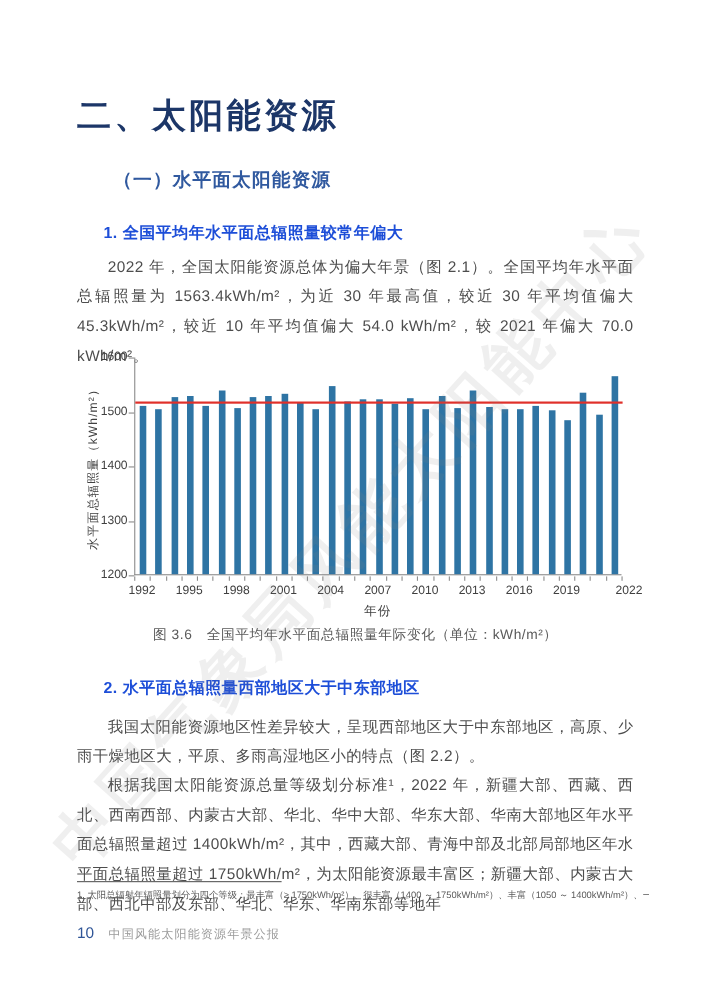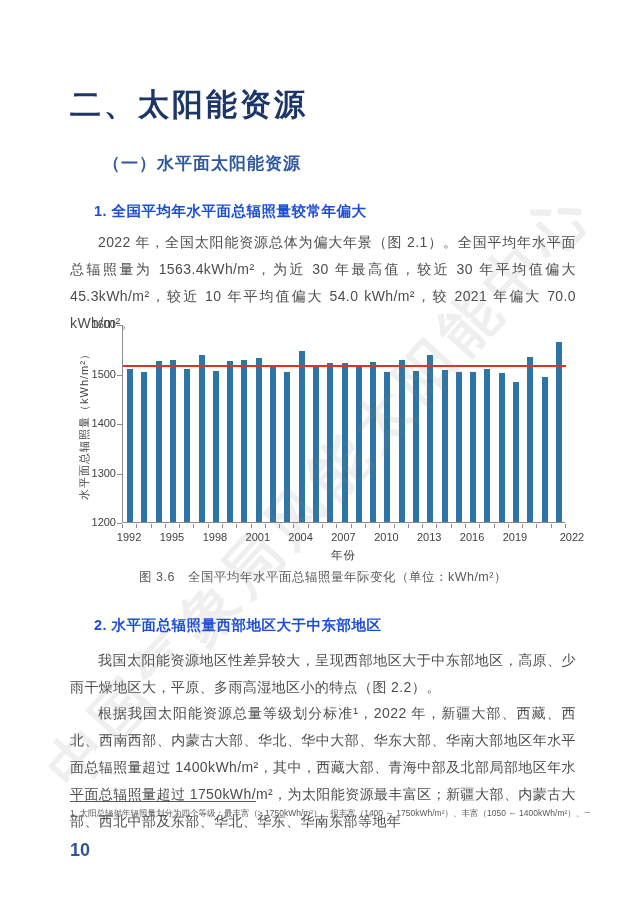--- a/index.html
+++ b/index.html
@@ -87,21 +87,21 @@
   }
   .footnote-rule {
     position:absolute; left:70px; top:801px; width:186px;
     border-top:1px solid #595959;
   }
   .footnote {
     position:absolute; left:70px; top:808px; width:520px;
     font-size:8.5px; color:#595959; white-space:nowrap; overflow:hidden;
   }
   .footer { position:absolute; left:70px; top:840px; display:flex; align-items:baseline; gap:13px; }
-  .footer-page { font-size:18px; font-weight:700; color:#2f5597; }
+  .footer-page { font-size:14px; font-weight:400; color:#2f5597; }
   .footer-title { font-size:11px; color:#9b9b9b; letter-spacing:1px; }
 </style>
 </head>
 <body>
 
 <div class="watermark">中国气象局风能太阳能中心</div>
 
 <h1 class="main-title">二、太阳能资源</h1>
 
 <div class="section-title">（一）水平面太阳能资源</div>
@@ -208,13 +208,14 @@
 
 <p class="para p2">我国太阳能资源地区性差异较大，呈现西部地区大于中东部地区，高原、少雨干燥地区大，平原、多雨高湿地区小的特点（图 2.2）。</p>
 
 <p class="para p3">根据我国太阳能资源总量等级划分标准¹，2022 年，新疆大部、西藏、西北、西南西部、内蒙古大部、华北、华中大部、华东大部、华南大部地区年水平面总辐照量超过 1400kWh/m²，其中，西藏大部、青海中部及北部局部地区年水平面总辐照量超过 1750kWh/m²，为太阳能资源最丰富区；新疆大部、内蒙古大部、西北中部及东部、华北、华东、华南东部等地年</p>
 
 <div class="footnote-rule"></div>
 <div class="footnote">1. 太阳总辐射年辐照量划分为四个等级：最丰富（≥ 1750kWh/m²）、很丰富（1400 ～ 1750kWh/m²）、丰富（1050 ～ 1400kWh/m²）、一般（&lt;1050kWh/m²）。</div>
 
 <div class="footer">
   <span class="footer-page">10</span>
+  <span class="footer-title">中国风能太阳能资源年景公报</span>
 </div>
 
 </body></html>

